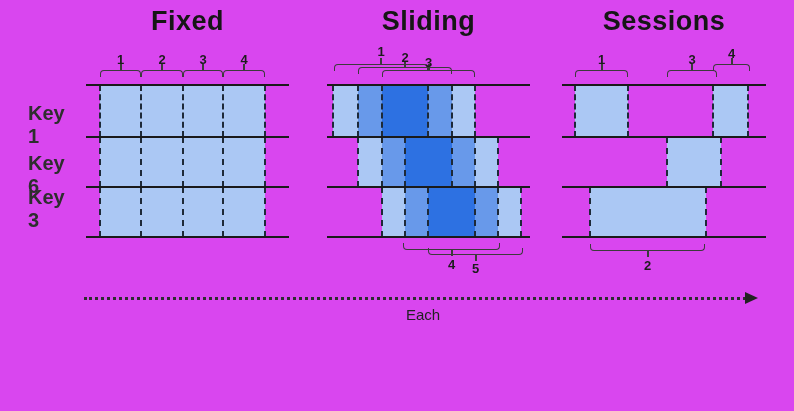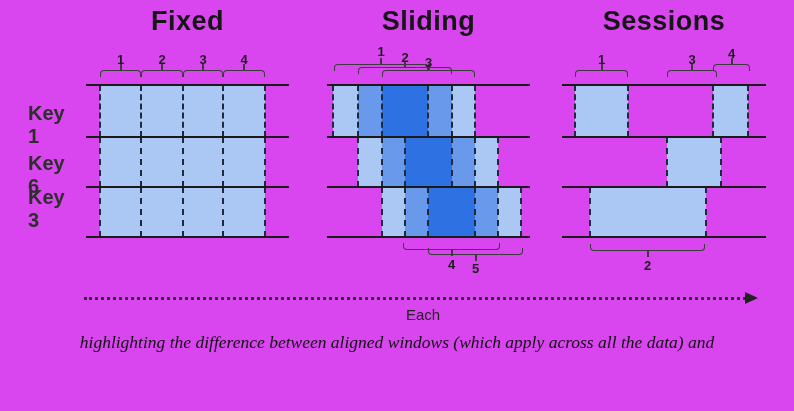--- a/index.html
+++ b/index.html
@@ -173,15 +173,14 @@
       <div class="bracket bottom" style="left: 590px; top: 244px; width: 115px;"></div>
       <div class="btick" style="left: 646.5px; top: 251px; height: 6px;"></div>
       <div class="blabel" style="left: 647.5px; top: 258px;">2</div>
     </div>
 
   <div id="time-line"></div>
   <div id="time-arrowhead"></div>
   <div id="time-label">Each</div>
 
   <div id="caption">
-    <div>highlighting the difference between aligned windows (which apply across all the data) and</div>
   </div>
 </div>
 
 </body></html>

